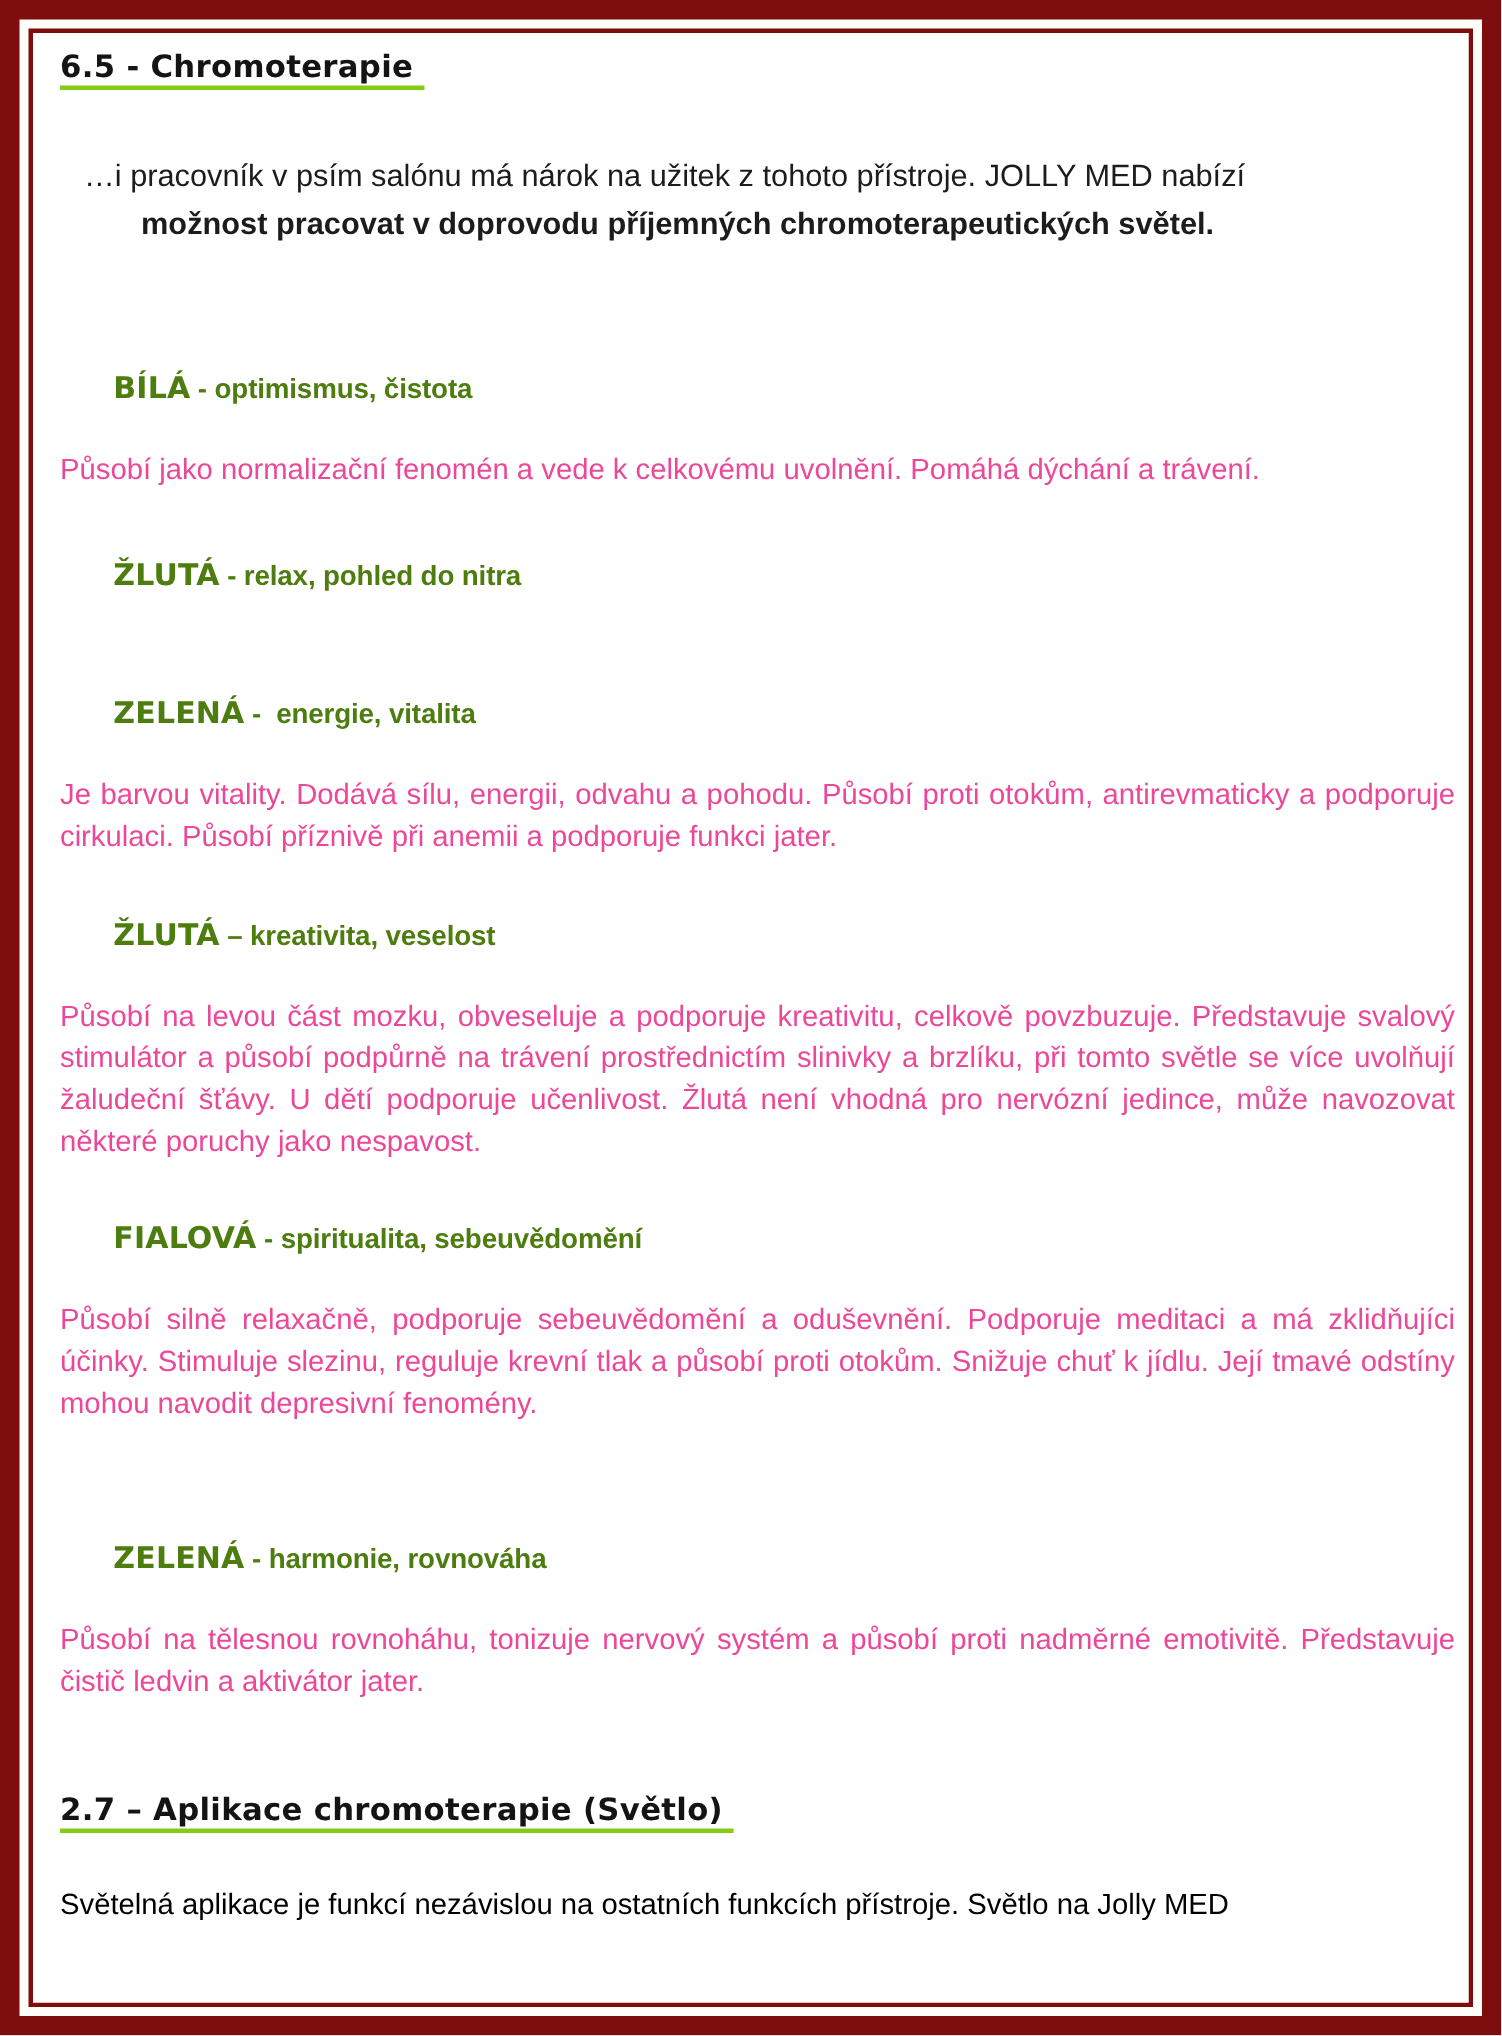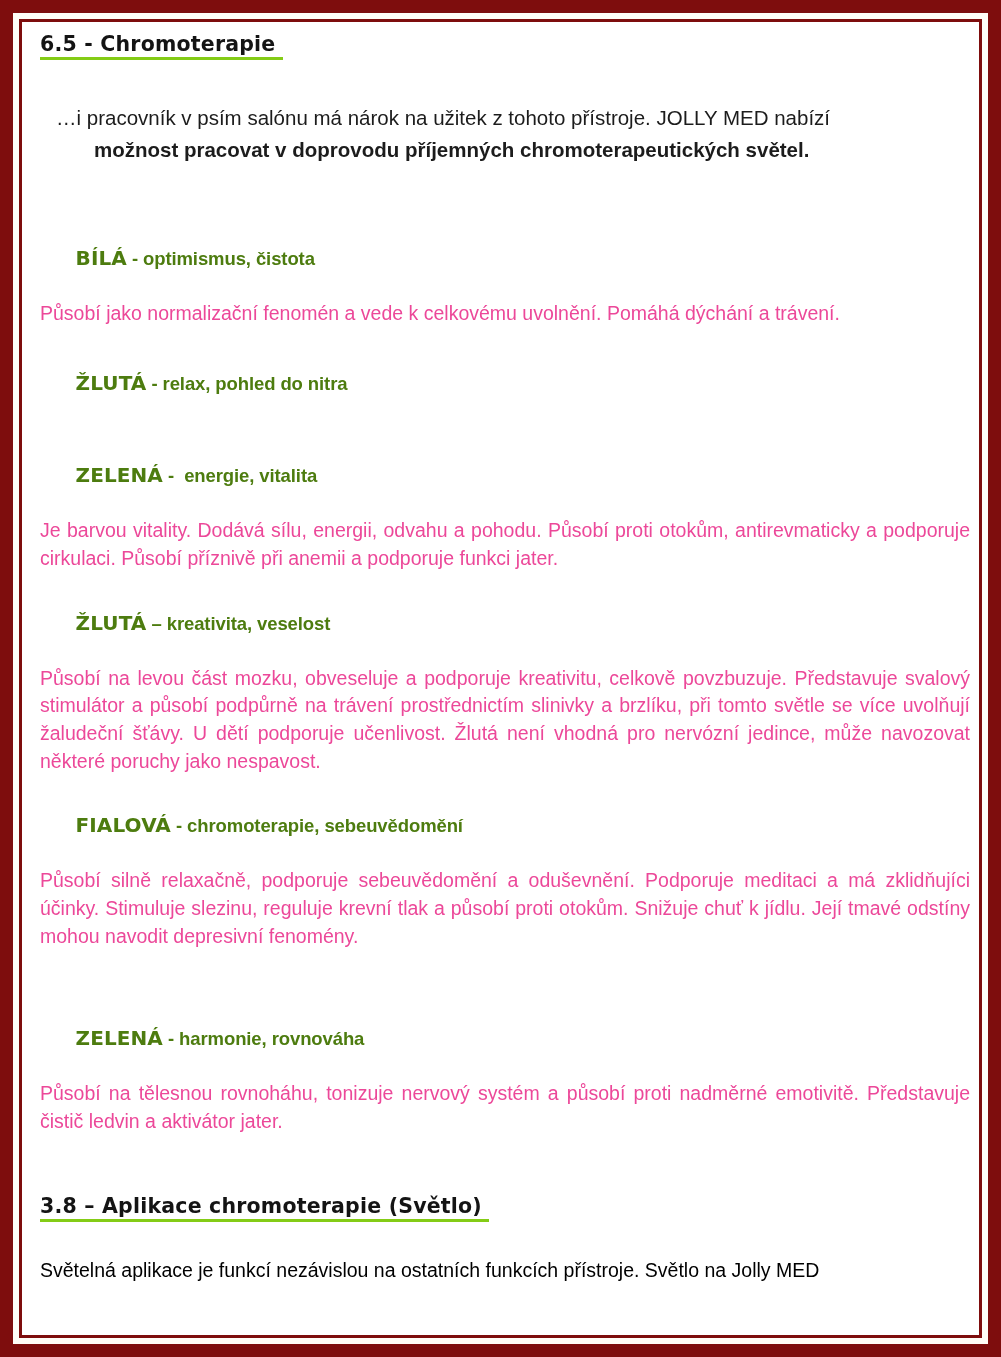--- a/index.html
+++ b/index.html
@@ -167,37 +167,37 @@
 
       <p class="color-head">
         <span class="cname">ŽLUTÁ</span><span class="cdesc"> – </span><span class="cdesc">kreativita, veselost</span>
       </p>
       <div class="sp-12"></div>
       <p class="color-body justify">Působí na levou část mozku, obveseluje a podporuje kreativitu, celkově povzbuzuje. Představuje svalový stimulátor a působí podpůrně na trávení prostřednictím slinivky a brzlíku, při tomto světle se více uvolňují žaludeční šťávy.  U dětí podporuje učenlivost. Žlutá není vhodná pro nervózní jedince, může navozovat některé poruchy jako nespavost.</p>
 
       <div class="sp-20"></div>
 
       <p class="color-head">
-        <span class="cname">FIALOVÁ</span><span class="cdesc"> - </span><span class="cdesc">chromoterapie, sebeuvědomění</span>
+        <span class="cname">FIALOVÁ</span><span class="cdesc"> - </span><span class="cdesc">spiritualita, sebeuvědomění</span>
       </p>
       <div class="sp-12"></div>
       <p class="color-body justify">Působí silně relaxačně, podporuje sebeuvědomění a oduševnění. Podporuje meditaci a má zklidňujíci účinky. Stimuluje slezinu, reguluje krevní tlak a působí proti otokům. Snižuje chuť k jídlu. Její tmavé odstíny mohou navodit depresivní fenomény.</p>
 
       <div class="sp-58"></div>
 
       <p class="color-head">
         <span class="cname">ZELENÁ</span><span class="cdesc"> - </span><span class="cdesc">harmonie, rovnováha</span>
       </p>
       <div class="sp-12"></div>
       <p class="color-body justify">Působí na tělesnou rovnoháhu, tonizuje nervový systém a působí proti nadměrné emotivitě.  Představuje čistič ledvin a aktivátor jater.</p>
 
       <div class="sp-58"></div>
 
       <div>
-        <span class="section-head">3.8 – Aplikace chromoterapie (Světlo) </span>
+        <span class="section-head">2.7 – Aplikace chromoterapie (Světlo) </span>
       </div>
 
       <div class="sp-34"></div>
 
       <p class="para">Světelná aplikace je funkcí nezávislou na ostatních funkcích přístroje. Světlo na Jolly MED</p>
 
       <div class="sp-16"></div>
 
     </div>
   </div>

